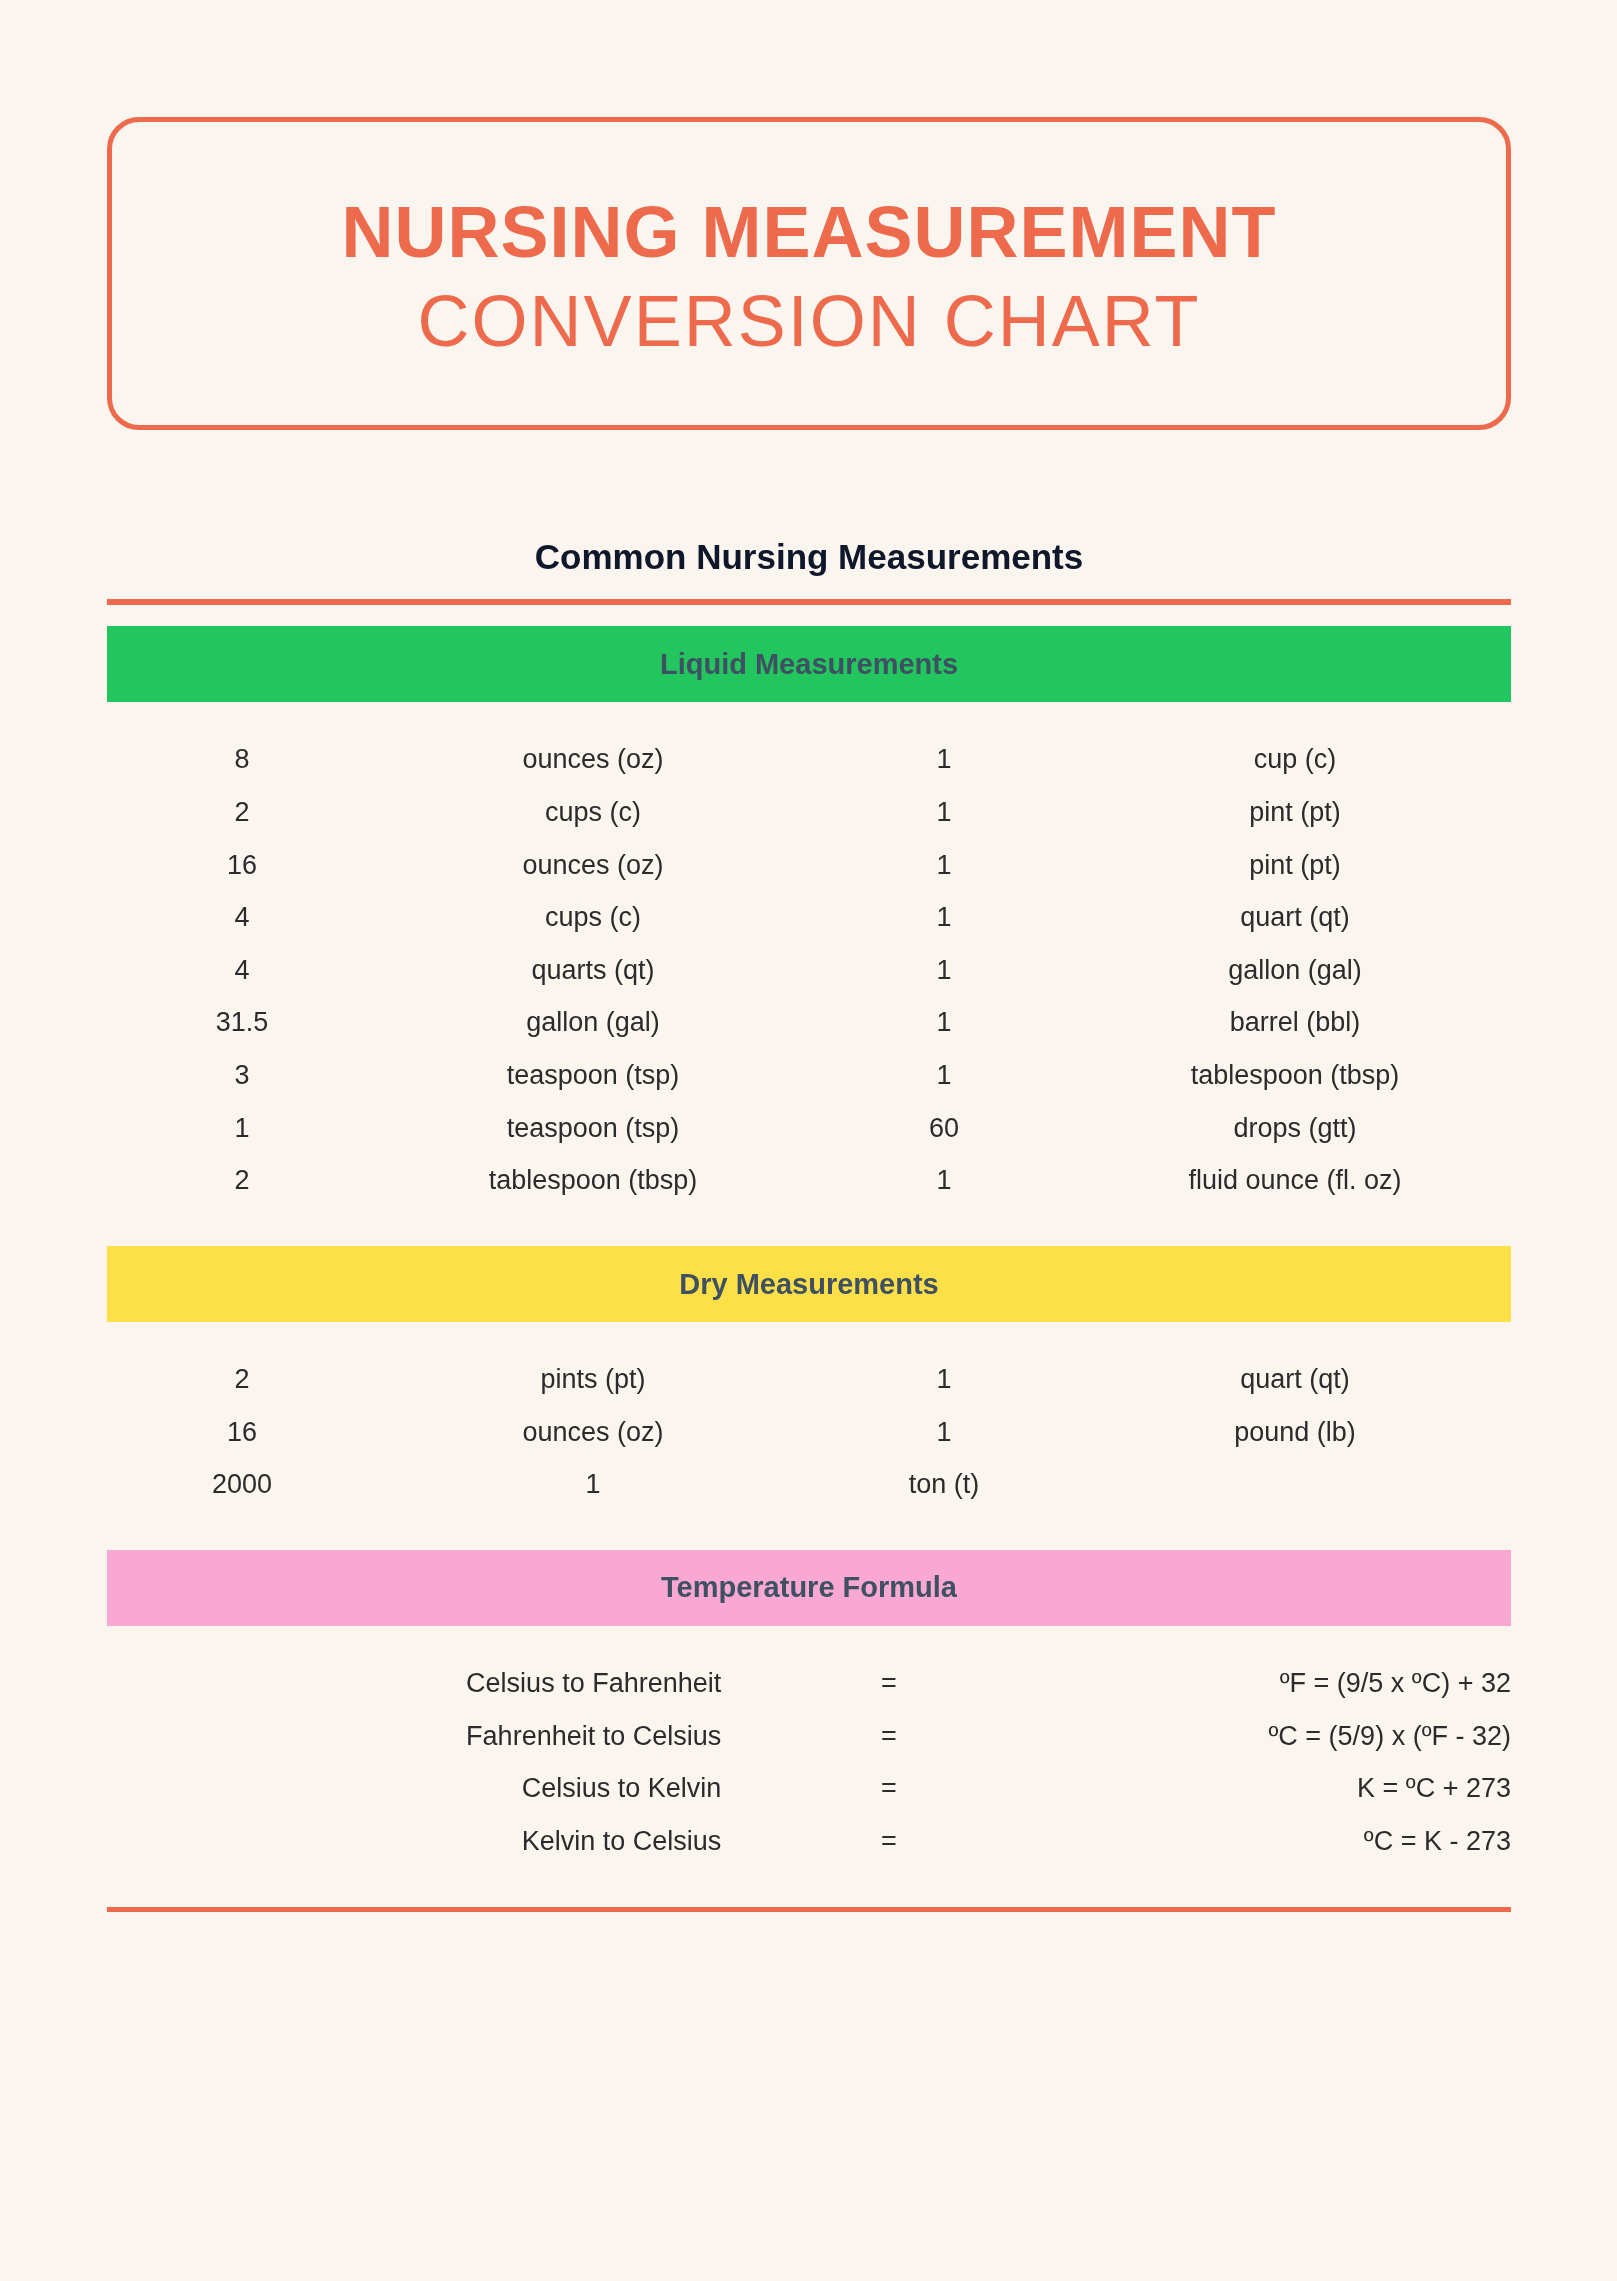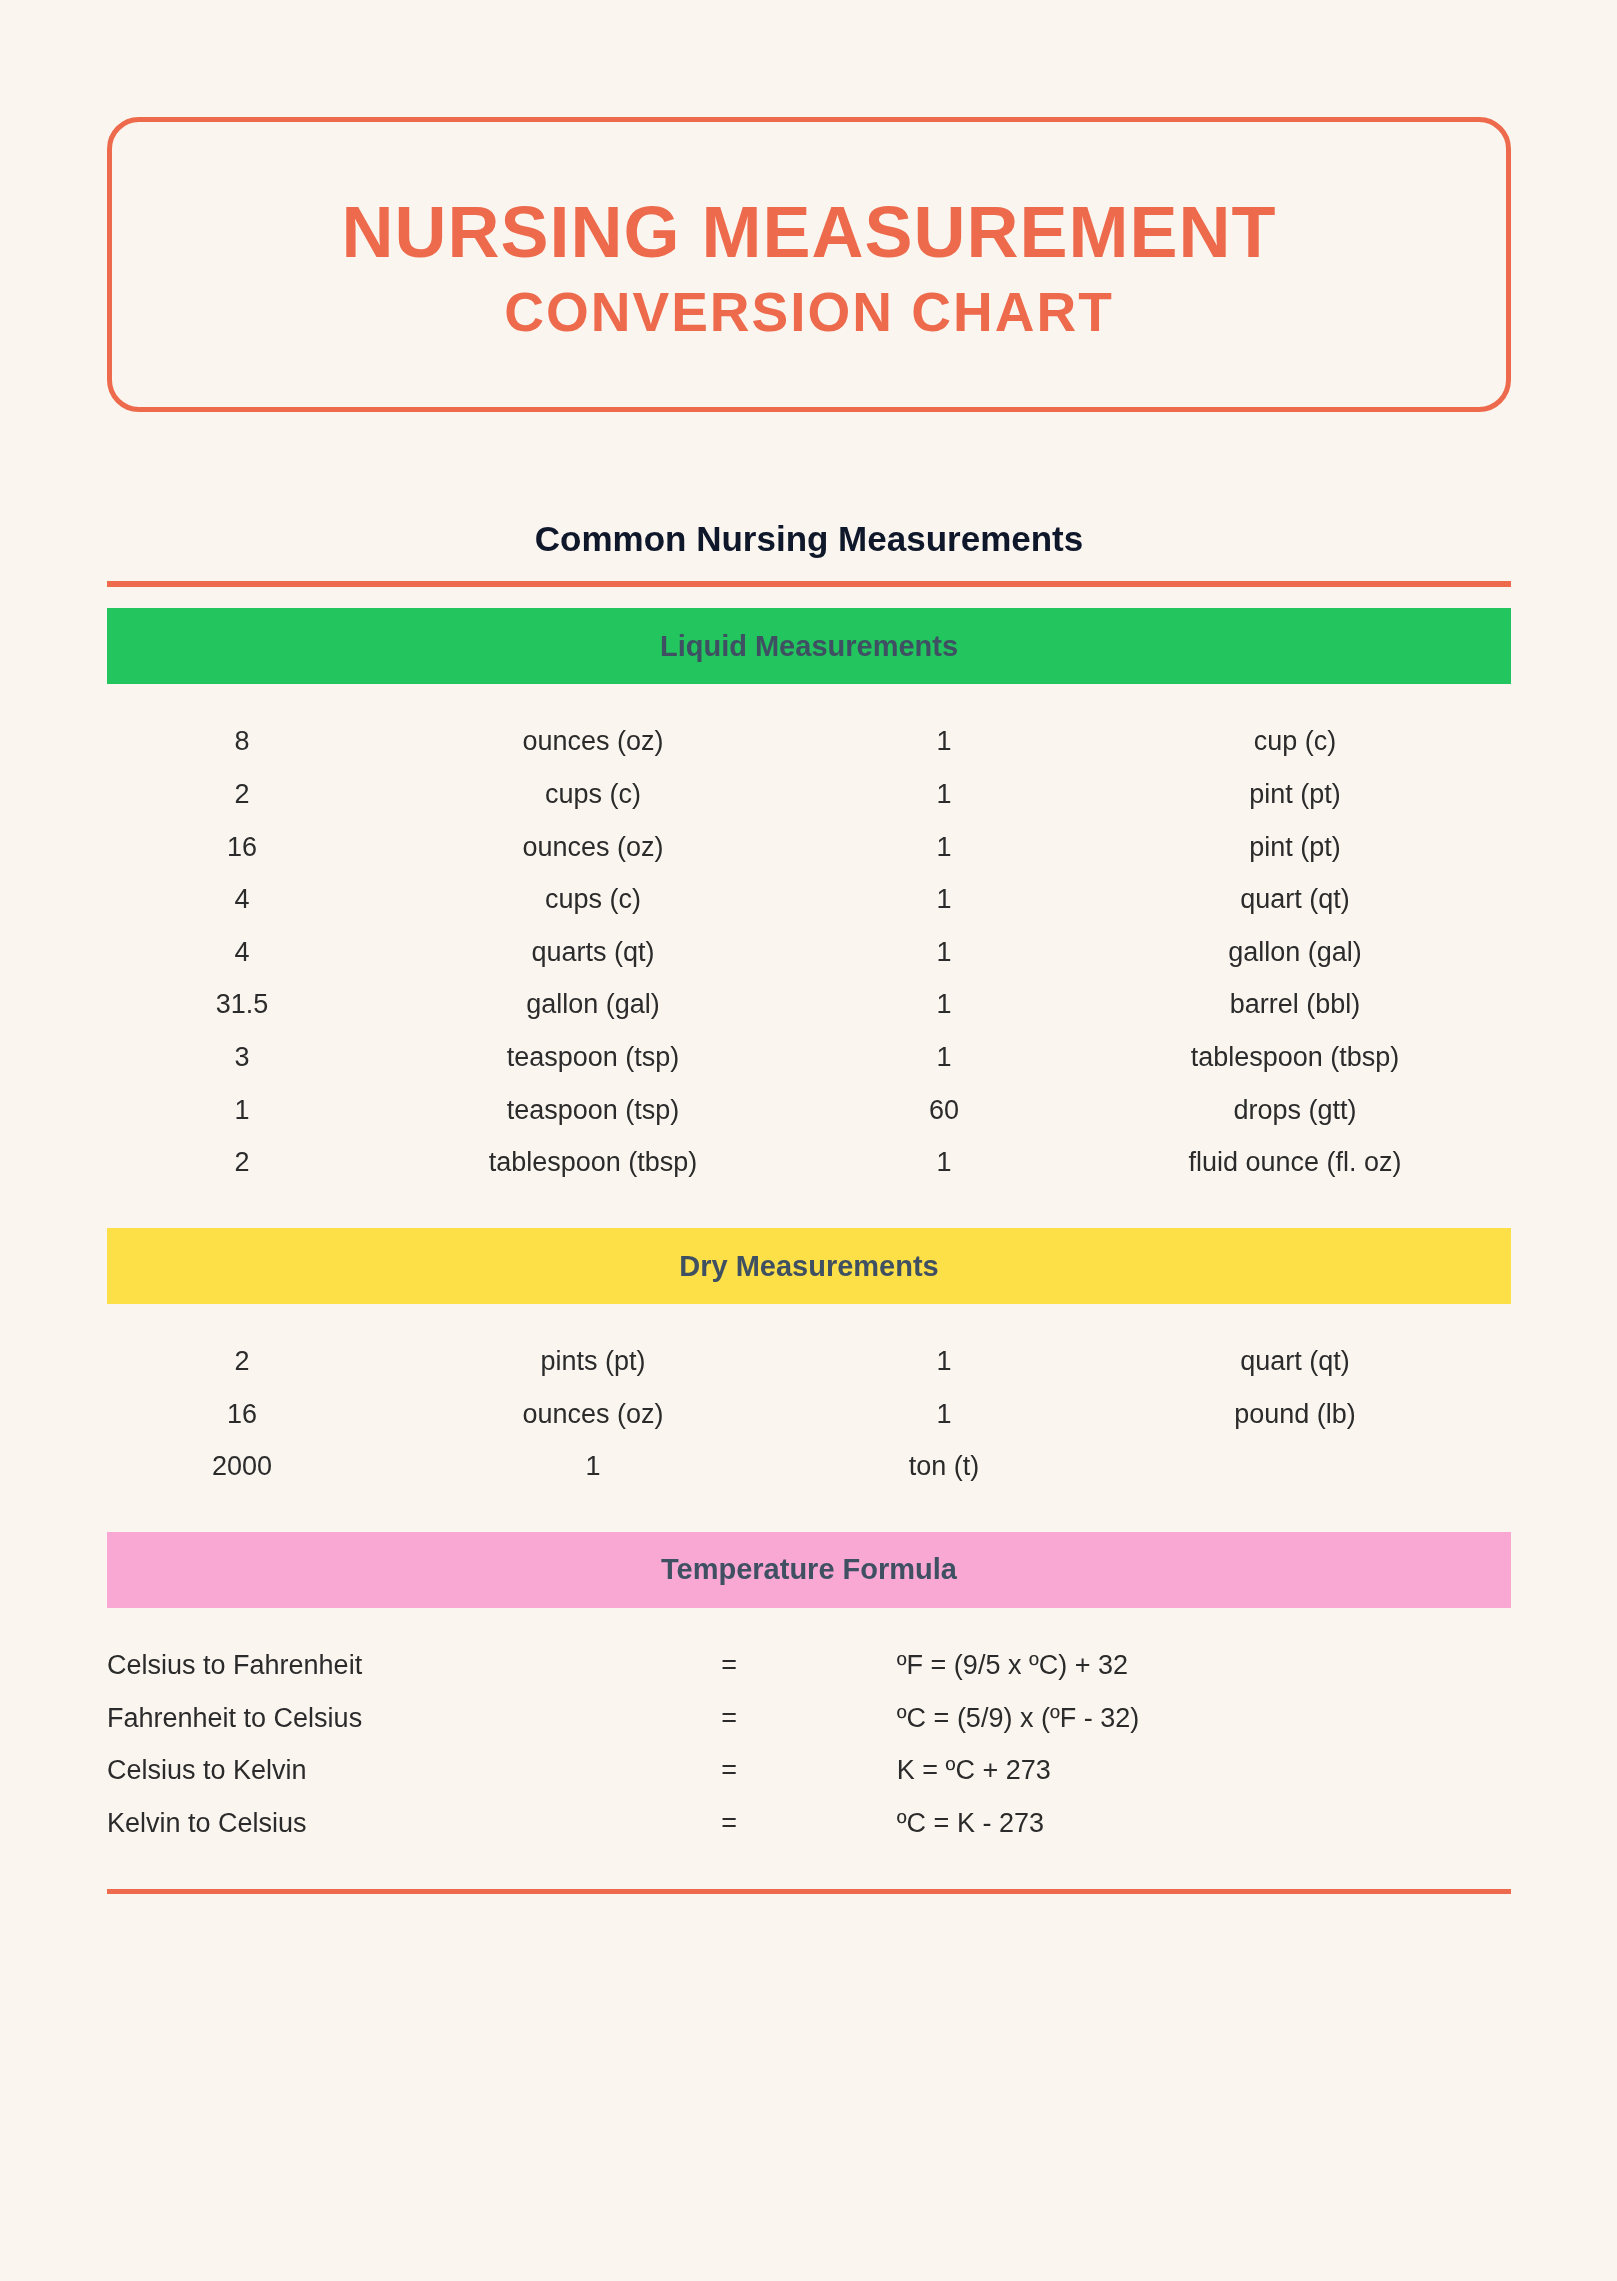--- a/index.html
+++ b/index.html
@@ -19,22 +19,22 @@
     margin-bottom: 107px;
   }
   .title-main {
     font-size: 72px;
     font-weight: 800;
     letter-spacing: 1px;
     color: #ed6a4c;
     line-height: 1.05;
   }
   .title-sub {
-    font-size: 55px;
-    font-weight: 700;
+    font-size: 72px;
+    font-weight: 400;
     letter-spacing: 2px;
     color: #ed6a4c;
     margin-top: 9.8px;
   }
   .section-title {
     text-align: center;
     font-size: 35px;
     font-weight: 700;
     color: #0f172a;
     margin-bottom: 21.5px;
@@ -60,21 +60,21 @@
     display: grid;
     grid-template-columns: 1fr 1.6fr 1fr 1.6fr;
     text-align: center;
     font-size: 27px;
     line-height: 1.95;
     color: #2b2b2b;
   }
   .row3 {
     display: grid;
     grid-template-columns: 1.4fr 0.4fr 1.4fr;
-    text-align: left;
+    text-align: right;
     font-size: 27px;
     line-height: 1.95;
     color: #2b2b2b;
   }
   .bottom-gap { height: 27px; }
 </style>
 </head>
 <body>
 
 <div class="title-box">

